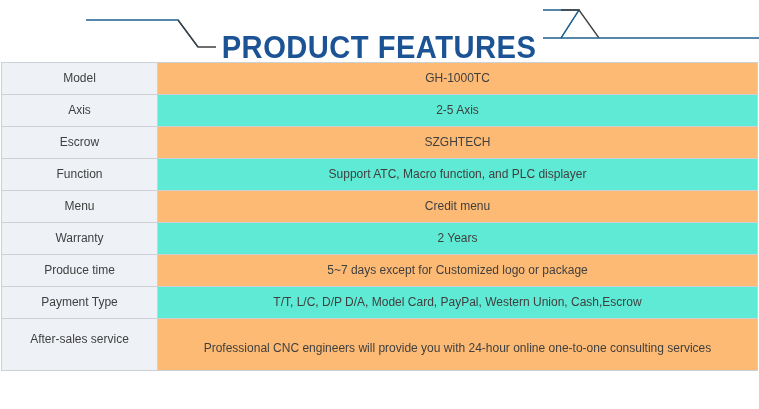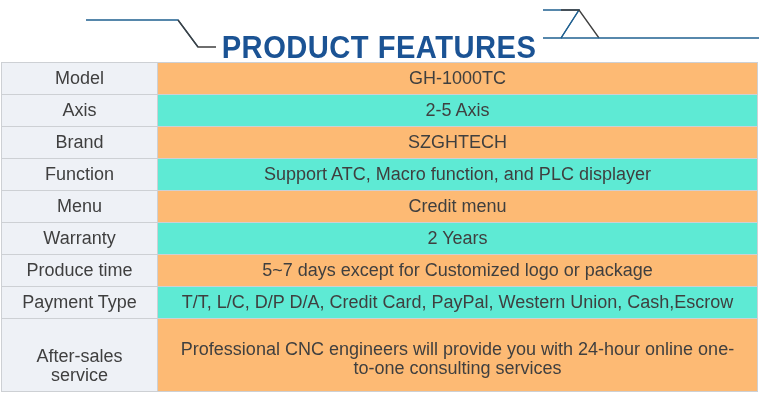--- a/index.html
+++ b/index.html
@@ -50,42 +50,42 @@
   .spec-table {
     width: 757px;
     margin: 0 auto;
     border-collapse: collapse;
     table-layout: fixed;
     border: 1px solid #cdd0d4;
   }
   .spec-table td {
     border: 1px solid #cdd0d4;
     color: #3f3f3f;
-    font-size: 18px;
+    font-size: 12px;
     line-height: 19px;
     padding: 0;
   }
   .spec-table td.label {
     width: 147px;
     background: #eef1f6;
     text-align: center;
     vertical-align: middle;
     padding: 6px 4px;
   }
   .spec-table td.value {
     text-align: center;
     vertical-align: middle;
     padding: 6px 18px;
   }
   tr.odd  td.value { background: #fdba74; }
   tr.even td.value { background: #5eead4; }
 
   tr.tall td.label {
     vertical-align: top;
-    padding-top: 28px;
+    padding-top: 11px;
   }
   tr.tall td.value {
     padding-top: 20px;
     padding-bottom: 12px;
   }
   .row-h { height: 30px; }
 </style>
 </head>
 <body>
 
@@ -115,41 +115,41 @@
   <tbody>
     <tr class="odd row-h">
       <td class="label">Model</td>
       <td class="value">GH-1000TC</td>
     </tr>
     <tr class="even row-h">
       <td class="label">Axis</td>
       <td class="value">2-5 Axis</td>
     </tr>
     <tr class="odd row-h">
-      <td class="label">Brand</td>
+      <td class="label">Escrow</td>
       <td class="value">SZGHTECH</td>
     </tr>
     <tr class="even row-h">
       <td class="label">Function</td>
       <td class="value">Support ATC, Macro function, and PLC displayer</td>
     </tr>
     <tr class="odd row-h">
       <td class="label">Menu</td>
       <td class="value">Credit menu</td>
     </tr>
     <tr class="even row-h">
       <td class="label">Warranty</td>
       <td class="value">2 Years</td>
     </tr>
     <tr class="odd row-h">
       <td class="label">Produce time</td>
       <td class="value">5~7 days except for Customized logo or package</td>
     </tr>
     <tr class="even row-h">
       <td class="label">Payment Type</td>
-      <td class="value">T/T, L/C, D/P D/A, Credit Card, PayPal, Western Union, Cash,Escrow</td>
+      <td class="value">T/T, L/C, D/P D/A, Model Card, PayPal, Western Union, Cash,Escrow</td>
     </tr>
     <tr class="odd tall">
       <td class="label">After-sales service</td>
       <td class="value">Professional CNC engineers will provide you with 24-hour online one-to-one consulting services</td>
     </tr>
   </tbody>
 </table>
 
 </body></html>

